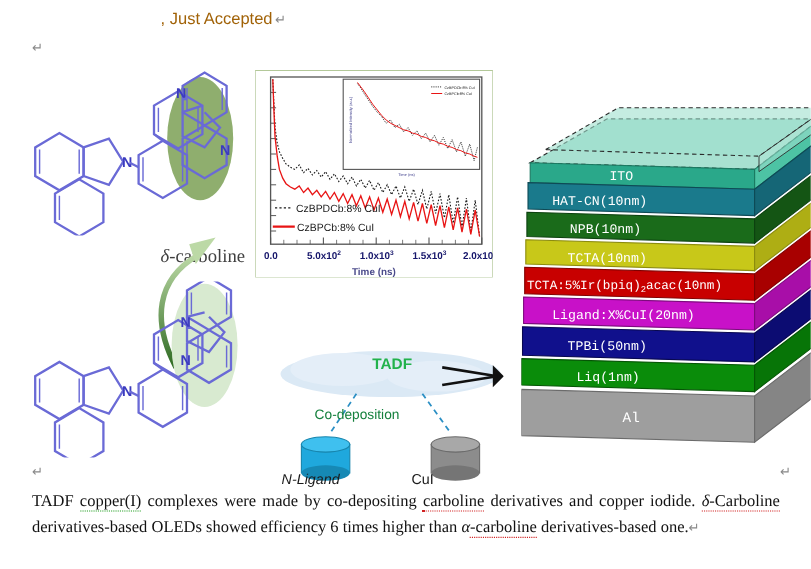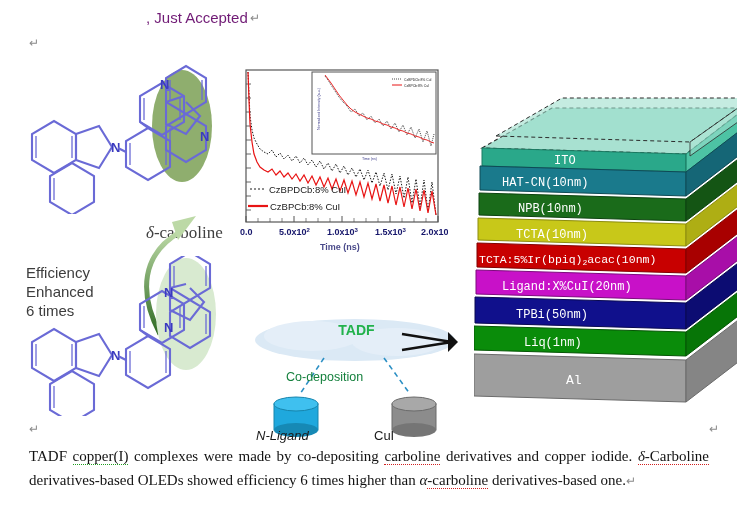--- a/index.html
+++ b/index.html
@@ -3,21 +3,21 @@
 <meta charset="utf-8">
 <style>
   html,body{margin:0;padding:0;background:#ffffff;}
   body{width:737px;height:517px;overflow:hidden;font-family:"Liberation Serif",serif;position:relative;}
 
   
   #header{position:absolute;left:0;top:0;width:737px;height:52px;}
   #journal-title{position:absolute;left:29px;top:8px;font-family:"Liberation Sans",sans-serif;
     font-size:16px;font-weight:bold;font-style:italic;color:#1f5fae;letter-spacing:-0.2px;white-space:nowrap;}
   #accepted-text{position:absolute;left:146px;top:9px;font-family:"Liberation Sans",sans-serif;
-    font-size:15px;color:#701a75;white-space:nowrap;}
+    font-size:15px;color:#a16207;white-space:nowrap;}
   .pilcrow{color:#8a8a8a;font-family:"Liberation Sans",sans-serif;font-size:12px;}
   #pilcrow-title{position:absolute;left:250px;top:11px;}
   #pilcrow-blank{position:absolute;left:29px;top:36px;}
 
   
   #graphic{position:absolute;left:0;top:56px;width:737px;height:362px;background:#ffffff;}
 
   
   .mol-wrap{position:absolute;}
   #mol-delta{left:14px;top:8px;width:220px;height:150px;}
@@ -116,25 +116,20 @@
     <defs>
       <linearGradient id="arrGrad" x1="0" y1="1" x2="0" y2="0">
         <stop offset="0%" stop-color="#2f6b22"></stop>
         <stop offset="100%" stop-color="#bcd9a6"></stop>
       </linearGradient>
     </defs>
     <path d="M40,128 C18,86 22,48 60,26" stroke="url(#arrGrad)" stroke-width="5" fill="none"></path>
     <polygon points="58,34 76,10 52,16" fill="#bcd9a6"></polygon>
   </svg>
 
-  <div id="efficiency-label">
-    <div>Efficiency</div>
-    <div>Enhanced</div>
-    <div>6 times</div>
-  </div>
 
   <div class="mol-wrap" id="mol-alpha">
     <svg width="220" height="160" viewBox="0 0 220 160">
       <ellipse cx="172" cy="58" rx="30" ry="56" fill="#d8ead0"></ellipse>
       <g fill="none" stroke="#6a6ad6" stroke-width="2.1">
         <polygon points="18,86 18,112 40,125 62,112 62,86 40,73"></polygon>
         <polyline points="22,88 22,110" stroke-width="1.3"></polyline>
         <polyline points="58,88 58,110" stroke-width="1.3"></polyline>
         <polyline points="62,86 62,112 85,120 98,99 85,78 62,86"></polyline>
         <polygon points="36,128 36,154 58,167 80,154 80,128 58,115"></polygon>

